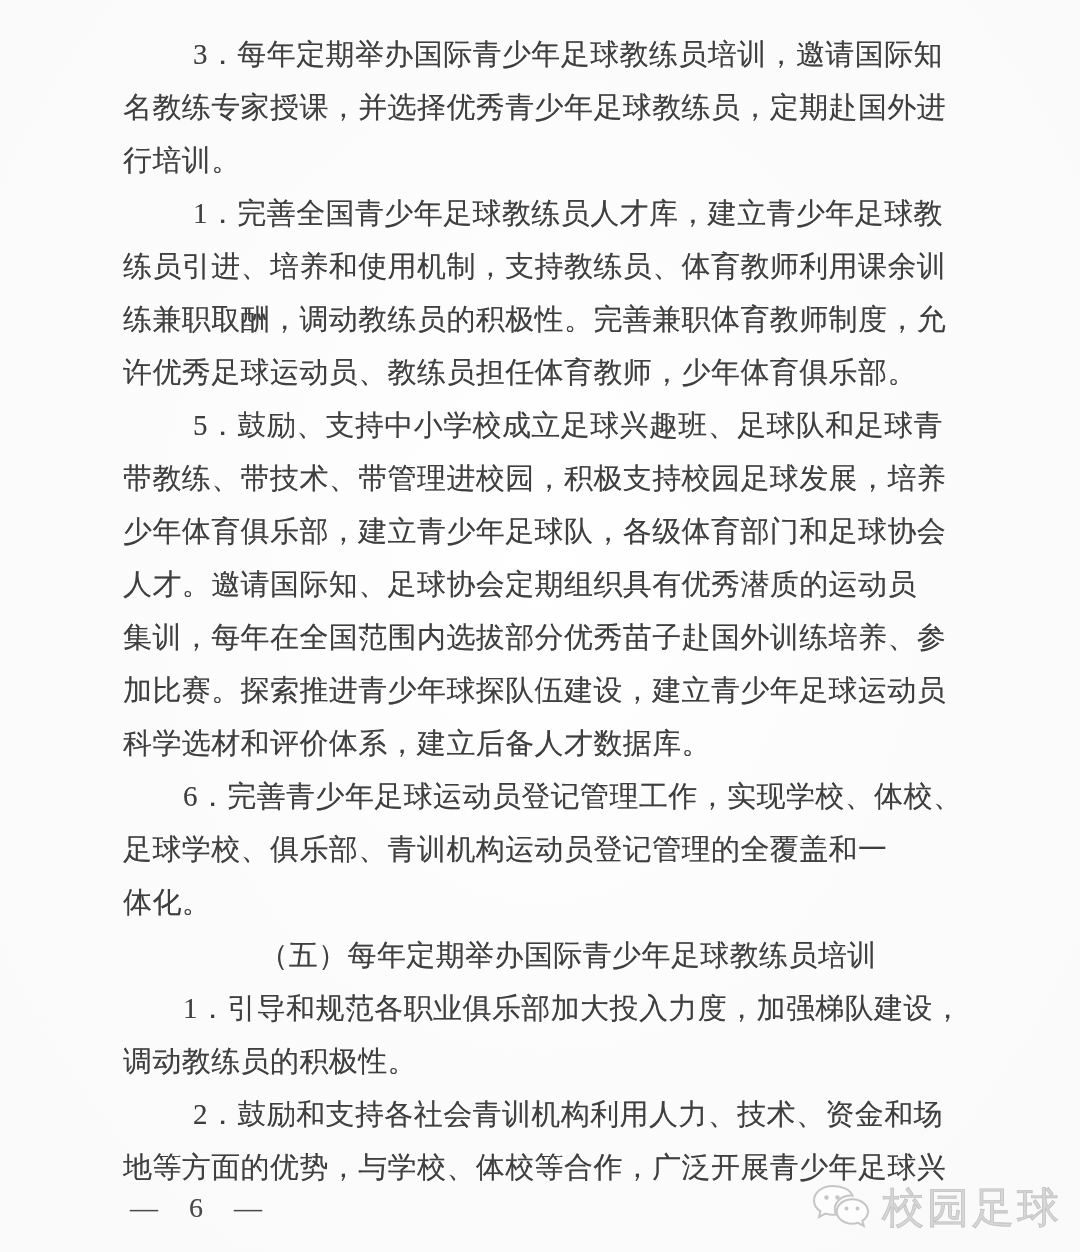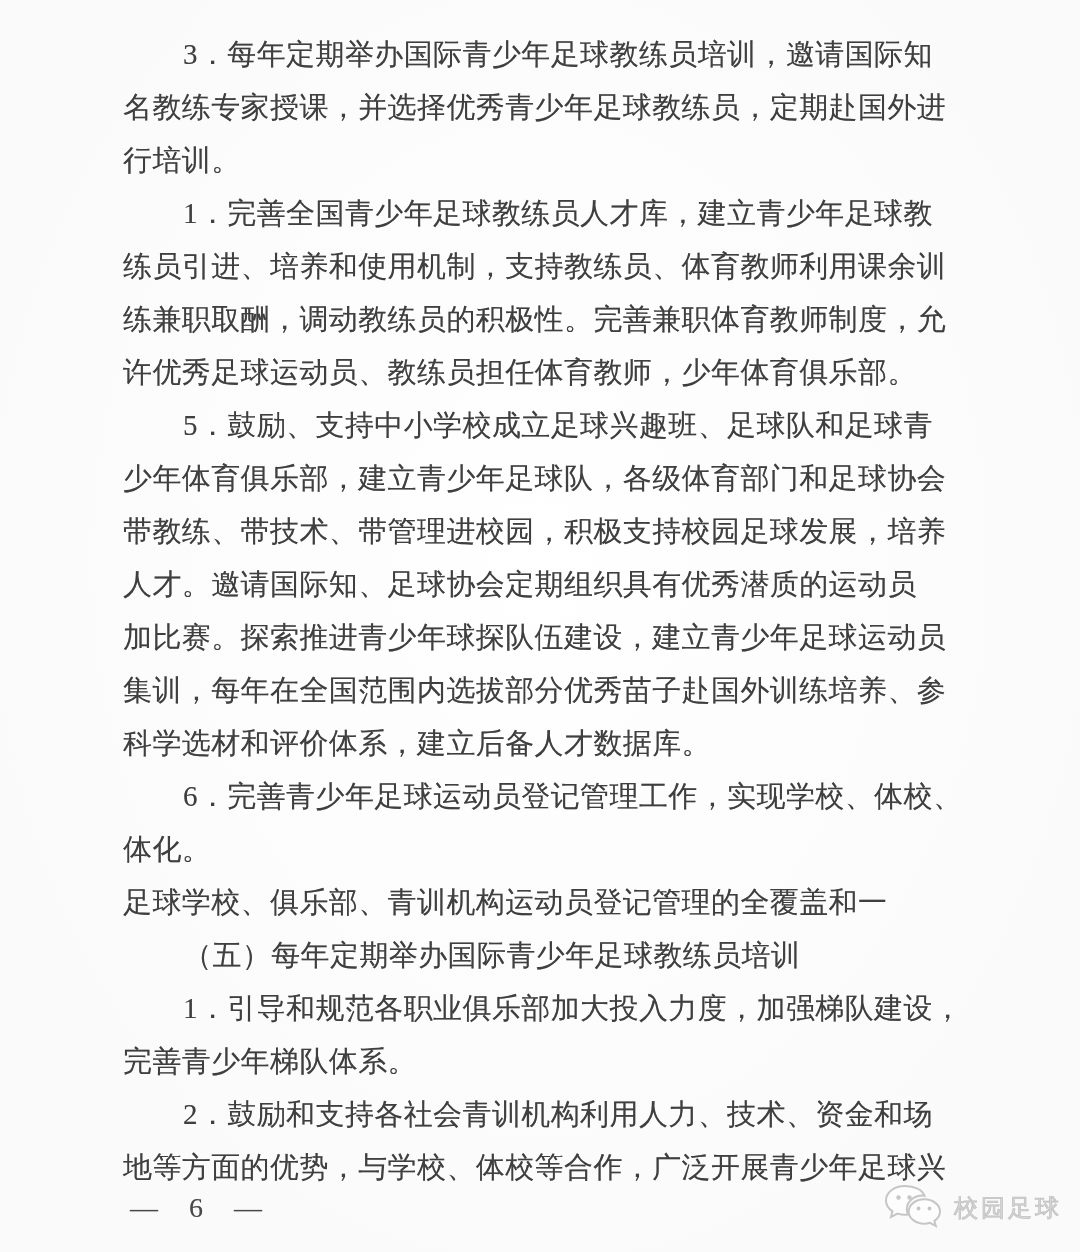--- a/index.html
+++ b/index.html
@@ -31,20 +31,21 @@
     letter-spacing: 0.4px;
     text-shadow: 0 0 0.6px rgba(70,70,70,0.45);
   }
   .line {
     height: 53px;
     line-height: 53px;
     white-space: nowrap;
   }
   .line.indent {
     padding-left: 60px;
+    text-align: center;
   }
   .footer {
     position: absolute;
     left: 130px;
     top: 1192px;
     color: #4a4a4a;
     font-size: 28px;
     letter-spacing: 6px;
     word-spacing: 12px;
     text-shadow: 0 0 0.6px rgba(70,70,70,0.4);
@@ -58,52 +59,52 @@
     gap: 8px;
   }
   .watermark .wm-icon {
     width: 66px;
     height: 56px;
     flex: 0 0 auto;
   }
   .watermark .wm-label {
     color: #d6d6d6;
     -webkit-text-stroke: 0.8px #c2c2c2;
-    font-size: 24px;
+    font-size: 42px;
     letter-spacing: 3px;
     line-height: 1;
     white-space: nowrap;
   }
 </style>
 </head>
 <body>
 
 <div class="page">
 
   <div class="doc-text">
       <div class="line indent">3．每年定期举办国际青少年足球教练员培训，邀请国际知</div>
       <div class="line">名教练专家授课，并选择优秀青少年足球教练员，定期赴国外进</div>
       <div class="line">行培训。</div>
       <div class="line indent">1．完善全国青少年足球教练员人才库，建立青少年足球教</div>
       <div class="line">练员引进、培养和使用机制，支持教练员、体育教师利用课余训</div>
       <div class="line">练兼职取酬，调动教练员的积极性。完善兼职体育教师制度，允</div>
       <div class="line">许优秀足球运动员、教练员担任体育教师，少年体育俱乐部。</div>
       <div class="line indent">5．鼓励、支持中小学校成立足球兴趣班、足球队和足球青</div>
+      <div class="line">带教练、带技术、带管理进校园，积极支持校园足球发展，培养</div>
       <div class="line">少年体育俱乐部，建立青少年足球队，各级体育部门和足球协会</div>
-      <div class="line">带教练、带技术、带管理进校园，积极支持校园足球发展，培养</div>
       <div class="line">人才。邀请国际知、足球协会定期组织具有优秀潜质的运动员</div>
+      <div class="line">集训，每年在全国范围内选拔部分优秀苗子赴国外训练培养、参</div>
       <div class="line">加比赛。探索推进青少年球探队伍建设，建立青少年足球运动员</div>
-      <div class="line">集训，每年在全国范围内选拔部分优秀苗子赴国外训练培养、参</div>
       <div class="line">科学选材和评价体系，建立后备人才数据库。</div>
       <div class="line indent">6．完善青少年足球运动员登记管理工作，实现学校、体校、</div>
+      <div class="line">足球学校、俱乐部、青训机构运动员登记管理的全覆盖和一</div>
       <div class="line">体化。</div>
-      <div class="line">足球学校、俱乐部、青训机构运动员登记管理的全覆盖和一</div>
       <div class="line indent">（五）每年定期举办国际青少年足球教练员培训</div>
       <div class="line indent">1．引导和规范各职业俱乐部加大投入力度，加强梯队建设，</div>
-      <div class="line">完善青少年梯队体系。</div>
+      <div class="line">调动教练员的积极性。</div>
       <div class="line indent">2．鼓励和支持各社会青训机构利用人力、技术、资金和场</div>
       <div class="line">地等方面的优势，与学校、体校等合作，广泛开展青少年足球兴</div>
     </div>
 
   <div class="footer">— 6 —</div>
 
   <div class="watermark">
     <span class="wm-icon">
       <svg viewBox="0 0 66 56" width="66" height="56">
         <g fill="none" stroke="#c6c6c6" stroke-width="2">

